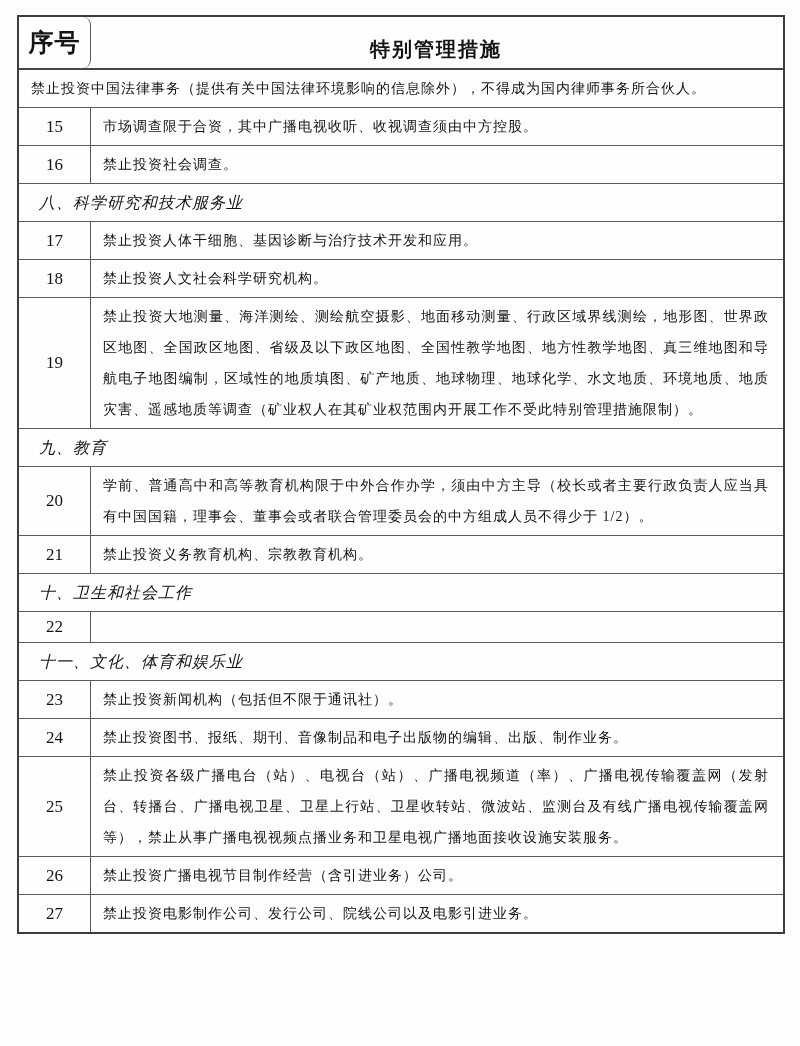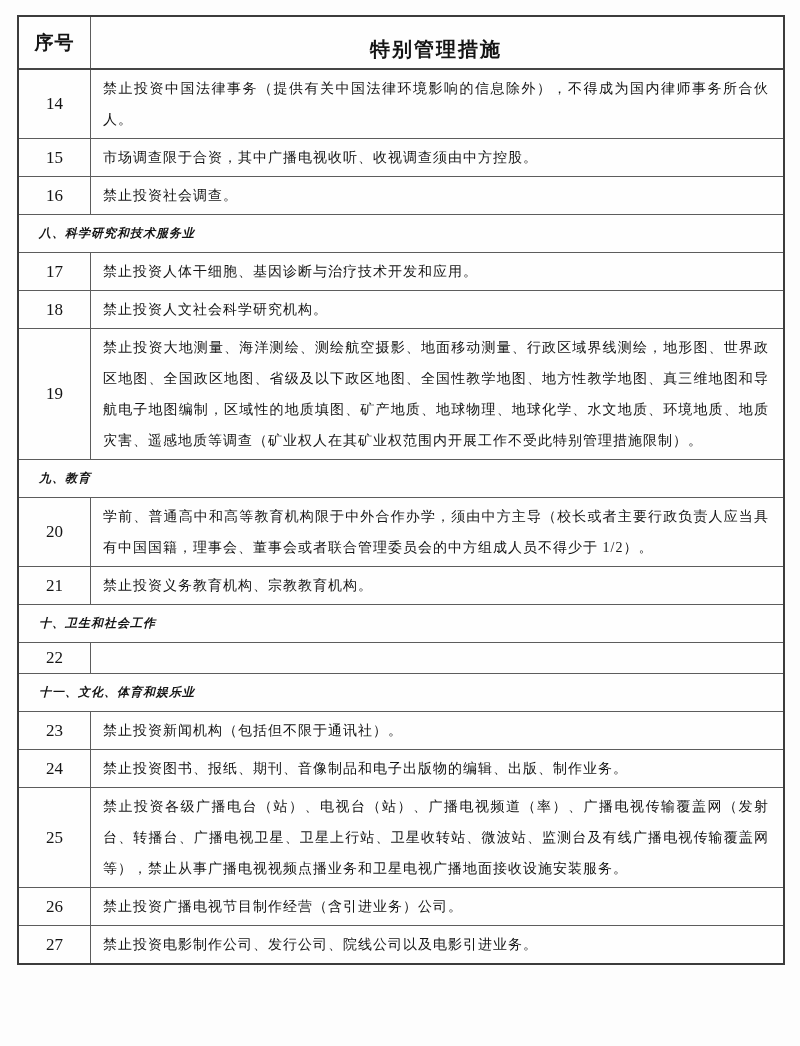--- a/index.html
+++ b/index.html
@@ -58,58 +58,58 @@
     font-family: "Liberation Serif", "DejaVu Serif", serif;
     font-size: 14px;
     line-height: 31px;
     letter-spacing: 1px;
     text-align: justify;
     min-height: 30px;
   }
   .header-row .num-cell {
     font-family: "Liberation Sans", "DejaVu Sans", sans-serif;
     font-weight: bold;
-    font-size: 19px;
+    font-size: 25px;
     letter-spacing: 1px;
+    border-radius: 8px;
   }
   .header-row .text-cell {
     justify-content: center;
     text-align: center;
     font-family: "Liberation Sans", "DejaVu Sans", sans-serif;
     font-weight: bold;
     font-size: 20px;
     letter-spacing: 2px;
     margin-top: 14px;
   }
   .section-row .section-cell {
     width: 100%;
     padding: 4px 12px 4px 20px;
     font-family: "Liberation Serif", "DejaVu Serif", serif;
     font-style: italic;
-    font-weight: 700;
-    font-size: 12px;
+    font-weight: 400;
+    font-size: 16px;
     line-height: 29px;
     letter-spacing: 1px;
     min-height: 29px;
     display: flex;
     align-items: center;
   }
 </style>
 </head>
 <body>
 
 <div class="page">
   <div class="doc-table">
     <div class="row header-row">
       <div class="cell num-cell">序号</div>
       <div class="cell text-cell">特别管理措施</div>
     </div>
     <div id="rows-container">
   <div class="row item-row">
-    <div class="cell num-cell">14</div>
     <div class="cell text-cell">禁止投资中国法律事务（提供有关中国法律环境影响的信息除外），不得成为国内律师事务所合伙人。</div>
   </div>
 
   <div class="row item-row">
     <div class="cell num-cell">15</div>
     <div class="cell text-cell">市场调查限于合资，其中广播电视收听、收视调查须由中方控股。</div>
   </div>
 
   <div class="row item-row">
     <div class="cell num-cell">16</div>

